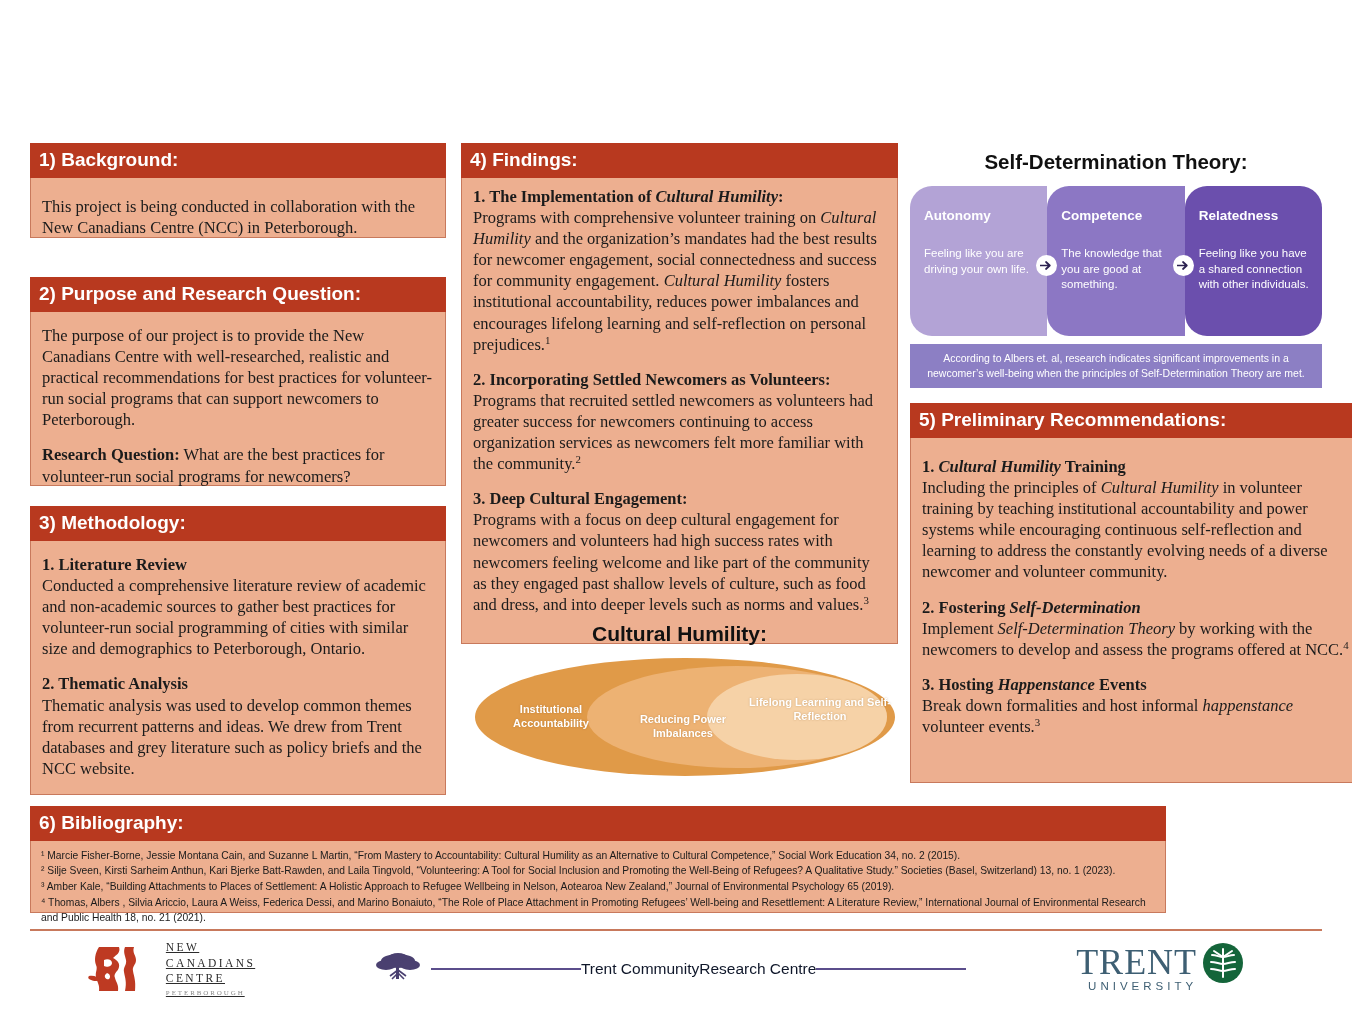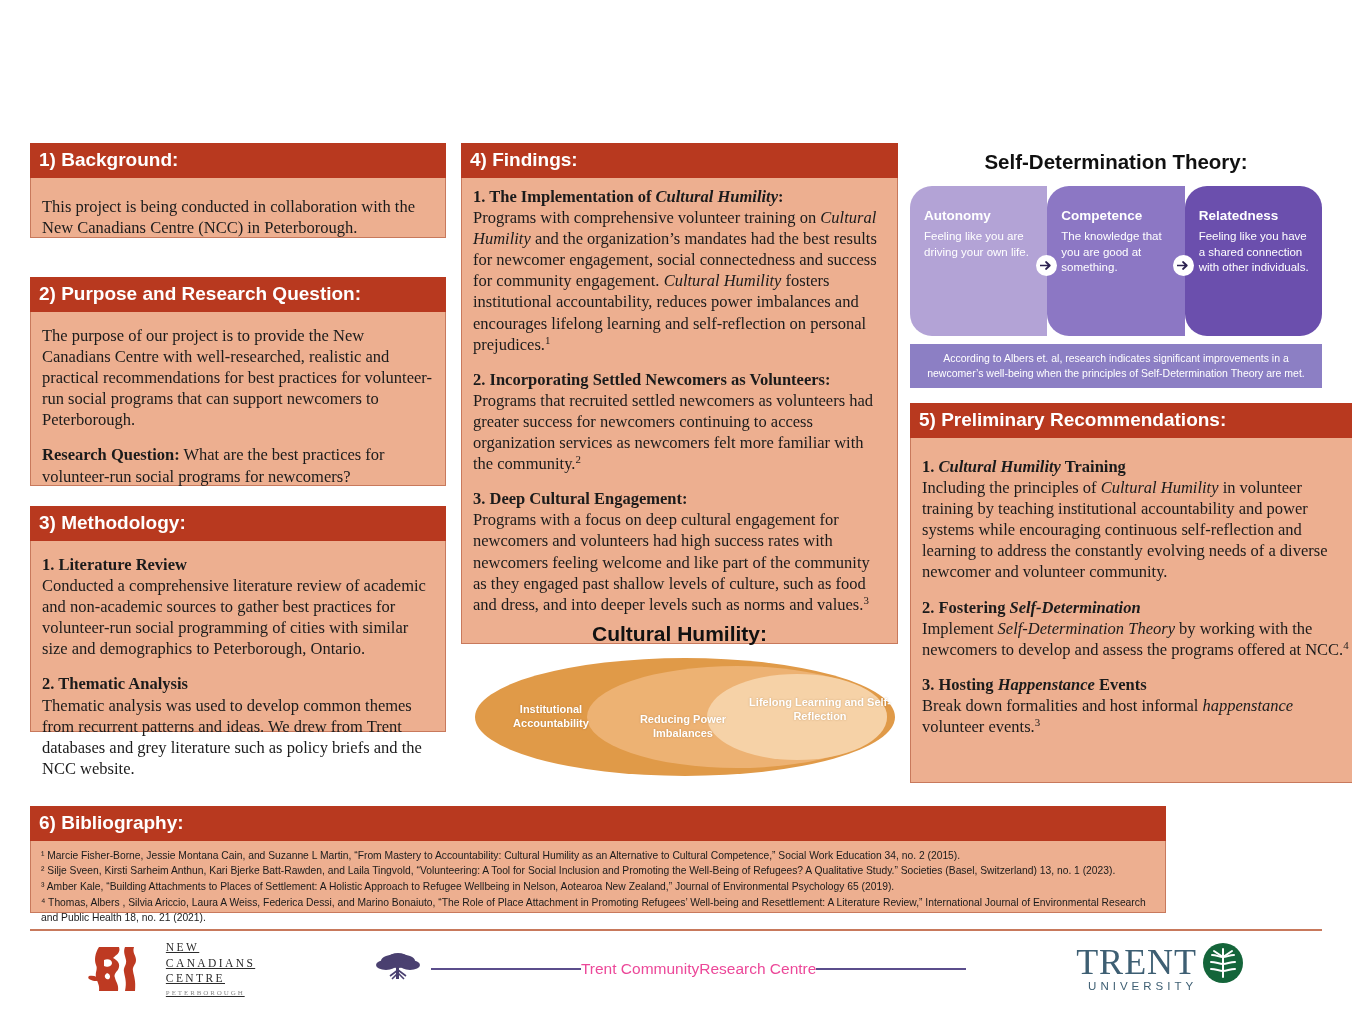--- a/index.html
+++ b/index.html
@@ -47,21 +47,21 @@
   .i{font-style:italic;}
   .bi{font-weight:bold;font-style:italic;}
   sup{font-size:66%;vertical-align:super;line-height:0;}
 
   
   #sec-background{left:30px;top:143px;width:416px;}
   #sec-background .card-body{height:60px;padding-top:18px;}
   #sec-purpose{left:30px;top:277px;width:416px;}
   #sec-purpose .card-body{height:174px;padding-top:13px;}
   #sec-method{left:30px;top:506px;width:416px;}
-  #sec-method .card-body{height:191px;padding-top:13px;}
+  #sec-method .card-body{height:254px;padding-top:13px;}
 
   
   #sec-findings{left:461px;top:143px;width:437px;}
   #sec-findings .card-body{height:466px;padding-top:8px;}
 
   .venn-wrap{position:absolute;left:461px;top:622px;width:437px;height:170px;}
   .venn-title{
     text-align:center;font-size:21px;font-weight:bold;color:#111;
     font-family:"Liberation Sans", sans-serif;margin-bottom:2px;
   }
@@ -87,21 +87,21 @@
     font-family:"Liberation Sans", sans-serif;margin-bottom:12px;
   }
   .sdt-row{position:relative;display:flex;height:150px;}
   .sdt-box{
     flex:1;padding:22px 13px 0 14px;box-sizing:border-box;color:#fff;
     font-family:"Liberation Sans", sans-serif;position:relative;
   }
   .sdt-1{background:#B3A3D6;border-radius:22px 0 0 22px;}
   .sdt-2{background:#8C77C4;border-radius:22px 0 0 22px;}
   .sdt-3{background:#6B4FAD;border-radius:22px 22px 22px 22px;}
-  .sdt-h{font-size:13.5px;font-weight:bold;margin-bottom:6px;}
+  .sdt-h{font-size:13.5px;font-weight:bold;margin-bottom:23px;}
   .sdt-t{font-size:11.5px;line-height:1.36;}
   .sdt-arrow{
     position:absolute;width:21px;height:21px;border-radius:50%;
     background:#ffffff;top:69px;z-index:4;
     display:flex;align-items:center;justify-content:center;
   }
   .sdt-arrow svg{display:block;}
   #arrow-1{left:126px;}
   #arrow-2{left:263px;}
   .sdt-caption{
@@ -145,21 +145,21 @@
   .ncc-mark{width:62px;height:52px;}
   .ncc-text{
     margin-left:19px;font-family:"Liberation Serif", serif;color:#2b2b2b;
     font-size:11.5px;letter-spacing:2.4px;line-height:1.35;text-decoration:underline;
   }
   .ncc-sub{font-size:7px;letter-spacing:1.9px;color:#8a8a8a;margin-top:2px;}
 
   
   .tcrc{text-align:center;font-family:"Liberation Sans", sans-serif;}
   .tcrc-rule{height:2px;background:#5B4E8C;width:150px;margin:2px auto;}
-  .tcrc-text{font-size:15.5px;color:#ec4899;line-height:1.16;}
+  .tcrc-text{font-size:15.5px;color:#0f172a;line-height:1.16;}
 
   
   .trent{display:flex;align-items:center;}
   .trent-word{
     font-family:"Liberation Serif", serif;color:#3E5F73;
     font-size:36px;letter-spacing:1px;line-height:0.92;
   }
   .trent-sub{
     font-family:"Liberation Sans", sans-serif;color:#3E5F73;
     font-size:11.5px;letter-spacing:4px;text-align:right;margin-top:1px;

